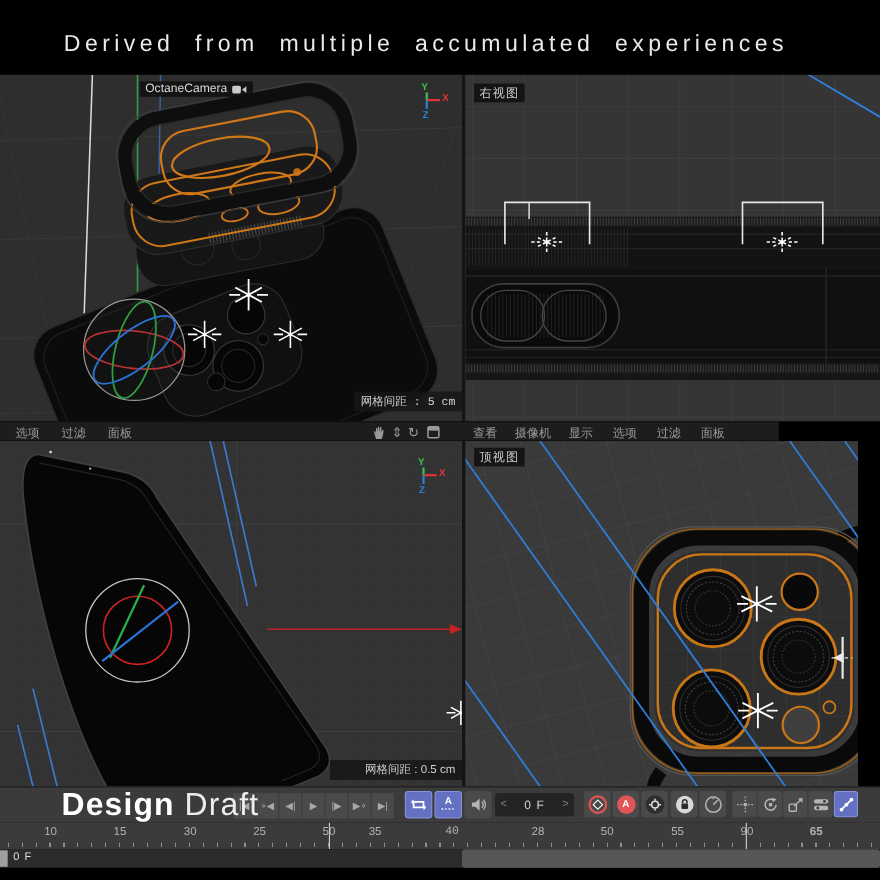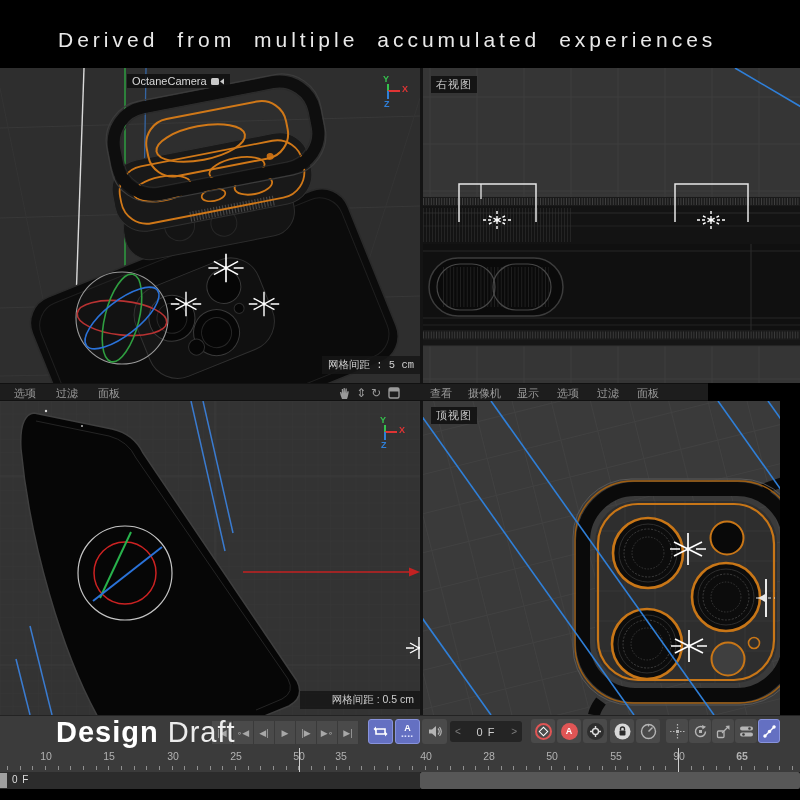--- a/index.html
+++ b/index.html
@@ -553,21 +553,21 @@
     </div>
   </div>
 
   <div id="ruler">
     <span class="num" style="left:31px;">10</span>
     <span class="num" style="left:94px;">15</span>
     <span class="num" style="left:158px;">30</span>
     <span class="num" style="left:221px;">25</span>
     <span class="num" style="left:284px;">50</span>
     <span class="num" style="left:326px;">35</span>
-    <span class="num" style="left:411px;">40</span>
+    <span class="num" style="left:396px;font-family:Liberation Mono, monospace;">40</span>
     <span class="num" style="left:474px;">28</span>
     <span class="num" style="left:537px;">50</span>
     <span class="num" style="left:601px;">55</span>
     <span class="num" style="left:664px;">90</span>
     <span class="num" style="left:727px;font-weight:bold;">65</span>
     <div class="ticks"></div>
     <div class="mark" style="left:299px;"></div>
     <div class="mark" style="left:678px;"></div>
   </div>
 

